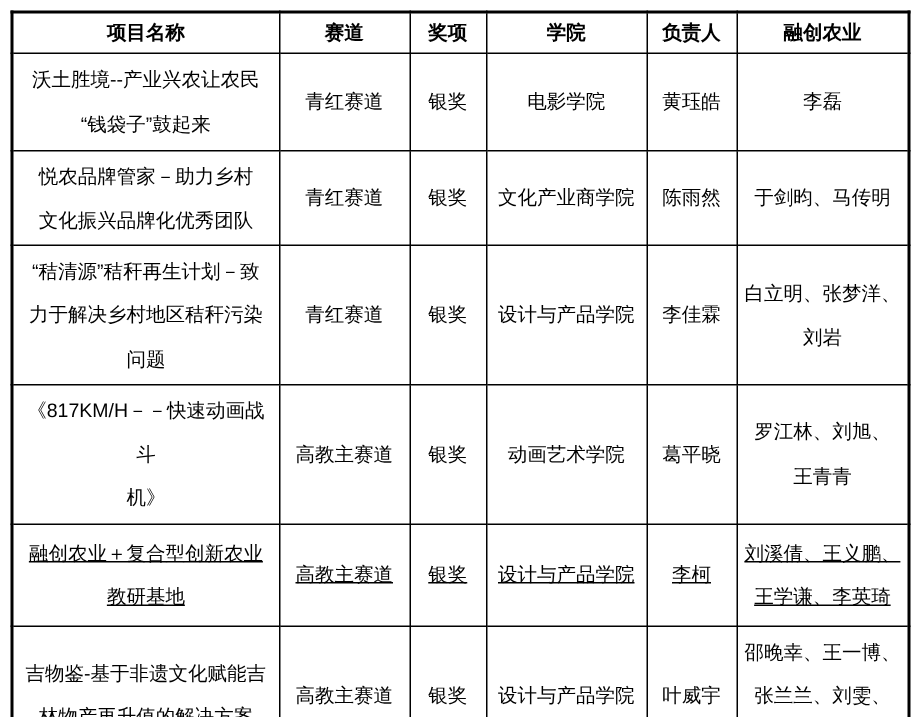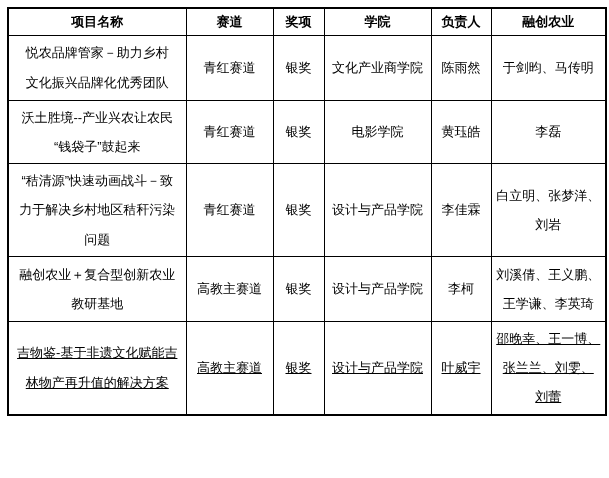--- a/index.html
+++ b/index.html
@@ -81,47 +81,57 @@
         <th>项目名称</th>
         <th>赛道</th>
         <th>奖项</th>
         <th>学院</th>
         <th>负责人</th>
         <th>融创农业</th>
       </tr>
     </thead>
     <tbody>
       <tr>
+        <td class="cell-project">沃土胜境--产业兴农让农民
+“钱袋子”鼓起来</td>
+        <td>青红赛道</td>
+        <td>银奖</td>
+        <td>电影学院</td>
+        <td>黄珏皓</td>
+        <td class="cell-teachers">李磊</td>
+      </tr>
+      <tr>
         <td class="cell-project">悦农品牌管家－助力乡村
 文化振兴品牌化优秀团队</td>
         <td>青红赛道</td>
         <td>银奖</td>
         <td>文化产业商学院</td>
         <td>陈雨然</td>
         <td class="cell-teachers">于剑昀、马传明</td>
       </tr>
       <tr>
-        <td class="cell-project">沃土胜境--产业兴农让农民
-“钱袋子”鼓起来</td>
-        <td>青红赛道</td>
-        <td>银奖</td>
-        <td>电影学院</td>
-        <td>黄珏皓</td>
-        <td class="cell-teachers">李磊</td>
-      </tr>
-      <tr>
-        <td class="cell-project">“秸清源”快速动画战斗－致
+        <td class="cell-project">“秸清源”秸秆再生计划－致
 力于解决乡村地区秸秆污染
 问题</td>
         <td>青红赛道</td>
         <td>银奖</td>
         <td>设计与产品学院</td>
         <td>李佳霖</td>
         <td class="cell-teachers">白立明、张梦洋、
 刘岩</td>
+      </tr>
+      <tr>
+        <td class="cell-project">《817KM/H－－快速动画战斗
+机》</td>
+        <td>高教主赛道</td>
+        <td>银奖</td>
+        <td>动画艺术学院</td>
+        <td>葛平晓</td>
+        <td class="cell-teachers">罗江林、刘旭、
+王青青</td>
       </tr>
       <tr>
         <td class="cell-project">融创农业＋复合型创新农业
 教研基地</td>
         <td>高教主赛道</td>
         <td>银奖</td>
         <td>设计与产品学院</td>
         <td>李柯</td>
         <td class="cell-teachers">刘溪倩、王义鹏、
 王学谦、李英琦</td>

